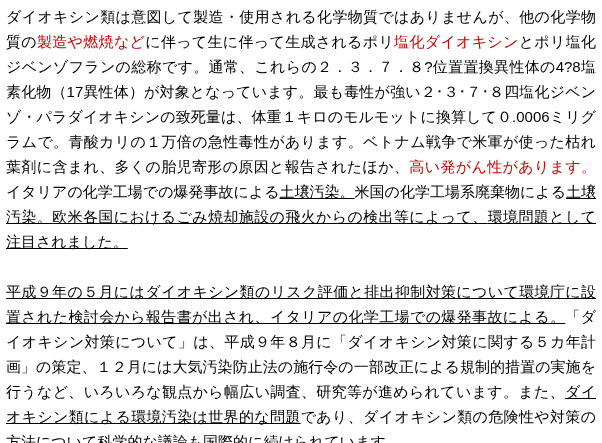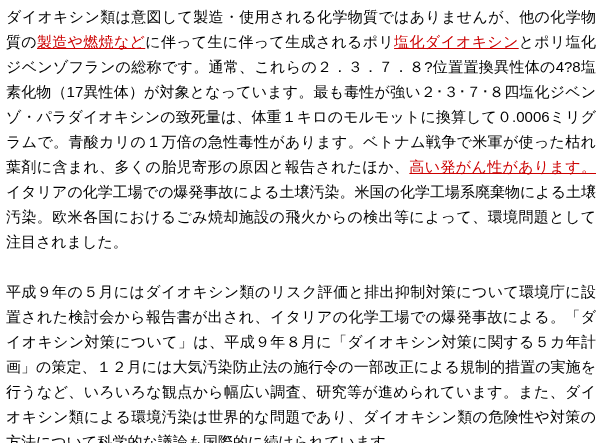--- a/index.html
+++ b/index.html
@@ -22,24 +22,24 @@
     width: 602px;
   }
   p.para {
     margin: 0;
     padding: 0;
     text-align: justify;
     text-justify: inter-ideograph;
     word-break: break-all;
   }
   .u {
+    text-decoration: underline;
   }
   .red {
     color: #cc0000;
-    text-decoration: underline;
   }
   .spacer-line {
     height: 25px;
   }
 </style>
 </head>
 <body>
 
 <div class="page">
 

